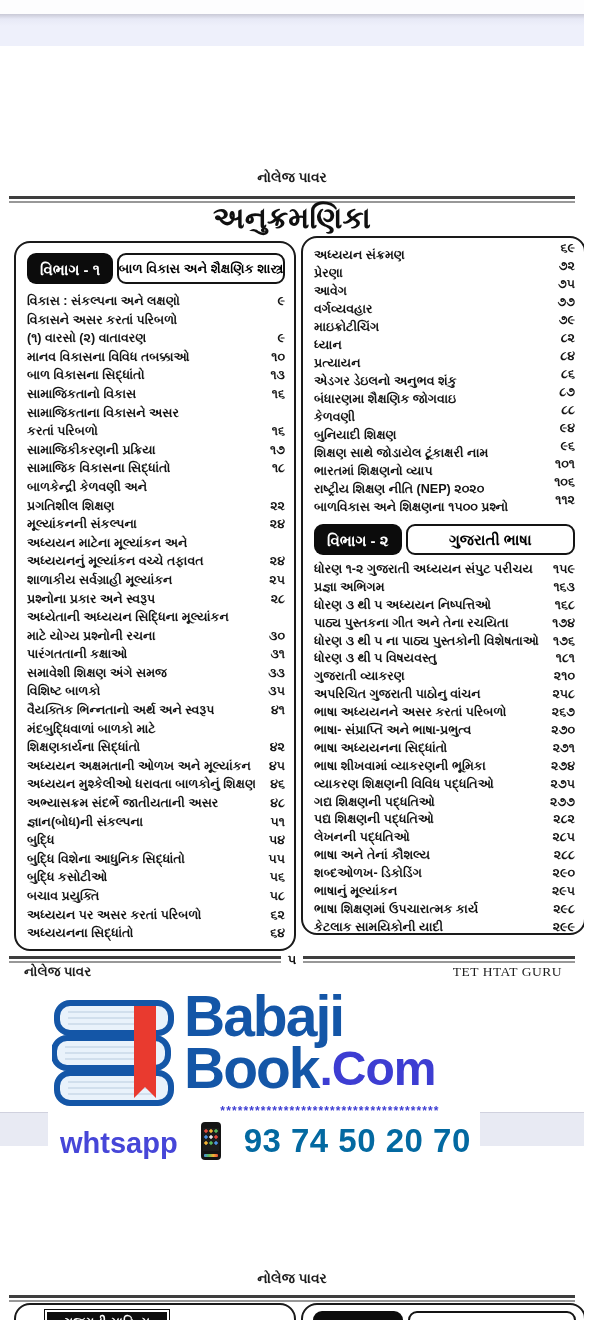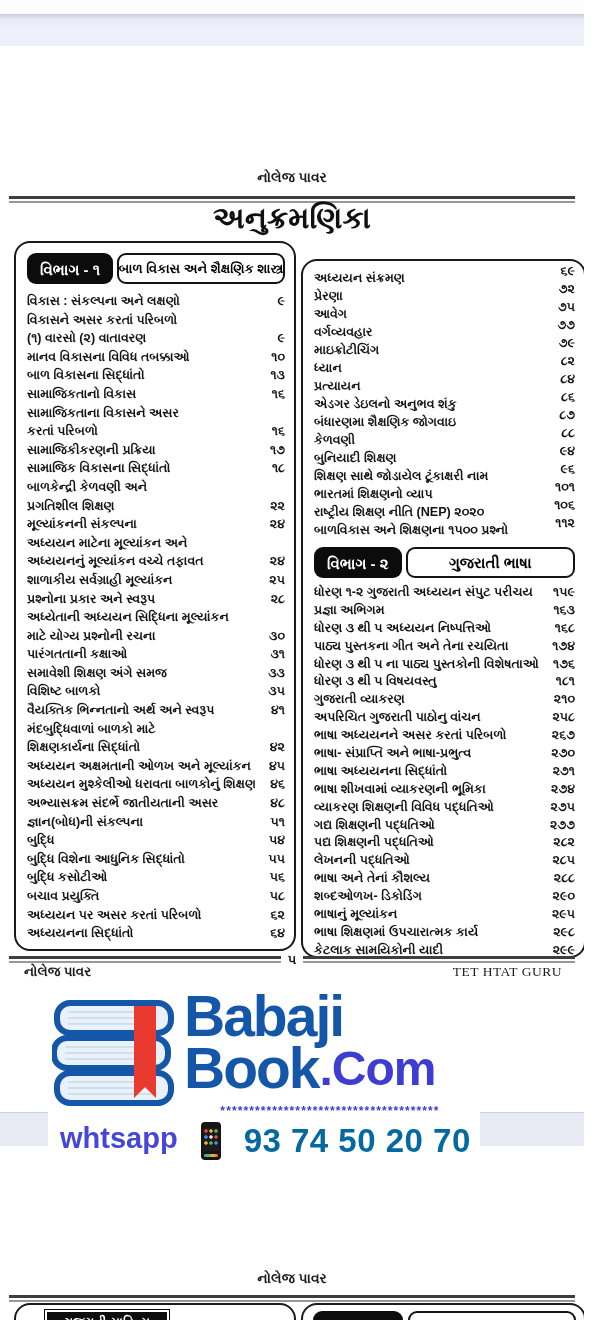--- a/index.html
+++ b/index.html
@@ -18,21 +18,21 @@
   .dbl{height:2px;border-top:3px solid #3e3e3e;border-bottom:2px solid #989898;}
   .rule-1{position:absolute;top:196px;left:9px;right:9px;}
   .rule-2{position:absolute;top:1295px;left:9px;right:9px;}
   .toc-title{position:absolute;top:201px;left:0;right:0;text-align:center;font-size:30px;
     font-weight:bold;color:#101010;margin:0;letter-spacing:0;}
 
   
   .toc-box{position:absolute;border:2.5px solid #1a1a1a;border-radius:16px;background:#fff;
     padding:8px 9px 4px 11px;box-sizing:border-box;}
   .box-left{left:14px;top:241px;width:282px;height:710px;}
-  .box-right{left:301px;top:236px;width:285px;height:699px;margin-top:23px;}
+  .box-right{left:301px;top:236px;width:285px;height:699px;}
 
   .section-header{display:flex;align-items:stretch;gap:4px;margin:2px 0 8px 0;}
   .pill{background:#0c0c0c;color:#fff;font-weight:bold;font-size:15px;padding:8px 13px 5px;
     border-radius:9px;white-space:nowrap;display:flex;align-items:center;}
   .sec-label{border:2.5px solid #141414;border-radius:9px;font-weight:bold;font-size:13px;
     padding:3px 5px;white-space:nowrap;overflow:hidden;display:flex;align-items:center;
     justify-content:center;flex:1;box-sizing:border-box;}
   .sec2-header{margin:8px 0 6px 0;}
   .sec2-header .sec-label{font-size:15px;}
 
@@ -57,21 +57,21 @@
   .gray-band{position:absolute;top:1112px;left:0;right:0;height:33px;background:#e8eaf3;
     border-top:1.5px solid #d0d1de;}
   .logo-card{position:absolute;left:48px;top:986px;width:432px;height:192px;background:#fff;}
   .books{position:absolute;left:4px;top:12px;}
   .logo-words{position:absolute;left:136px;top:4px;color:#1456a7;font-weight:bold;
     letter-spacing:-2px;line-height:.92;}
   .lw1{font-size:57px;} .lw2{font-size:57px;display:flex;align-items:center;}
   .com{font-size:48px;color:#3d3dd2;letter-spacing:-1px;margin-left:1px;}
   .stars{position:absolute;left:132px;top:118px;width:300px;text-align:center;color:#3d3dd2;
     font-weight:bold;font-size:12px;letter-spacing:1.1px;white-space:nowrap;overflow:hidden;}
-  .wa-row{position:absolute;left:12px;top:136px;display:flex;align-items:flex-start;gap:23px;}
+  .wa-row{position:absolute;left:12px;top:136px;display:flex;align-items:flex-end;gap:23px;}
   .wa-label{font-size:29px;color:#4646d8;font-weight:bold;}
   .phone{width:20px;height:38px;background:#141414;border-radius:4px;position:relative;flex:none;}
   .phone::before{content:"";position:absolute;left:2px;right:2px;top:6px;bottom:9px;background-color:#1c1c1c;
     background-image:
       radial-gradient(circle at 3px 3px,#e5493c 1.4px,transparent 2px),
       radial-gradient(circle at 8px 3px,#f2b233 1.4px,transparent 2px),
       radial-gradient(circle at 13px 3px,#59b85c 1.4px,transparent 2px),
       radial-gradient(circle at 3px 9px,#4a90e2 1.4px,transparent 2px),
       radial-gradient(circle at 8px 9px,#e8e8e8 1.4px,transparent 2px),
       radial-gradient(circle at 13px 9px,#e5493c 1.4px,transparent 2px),

